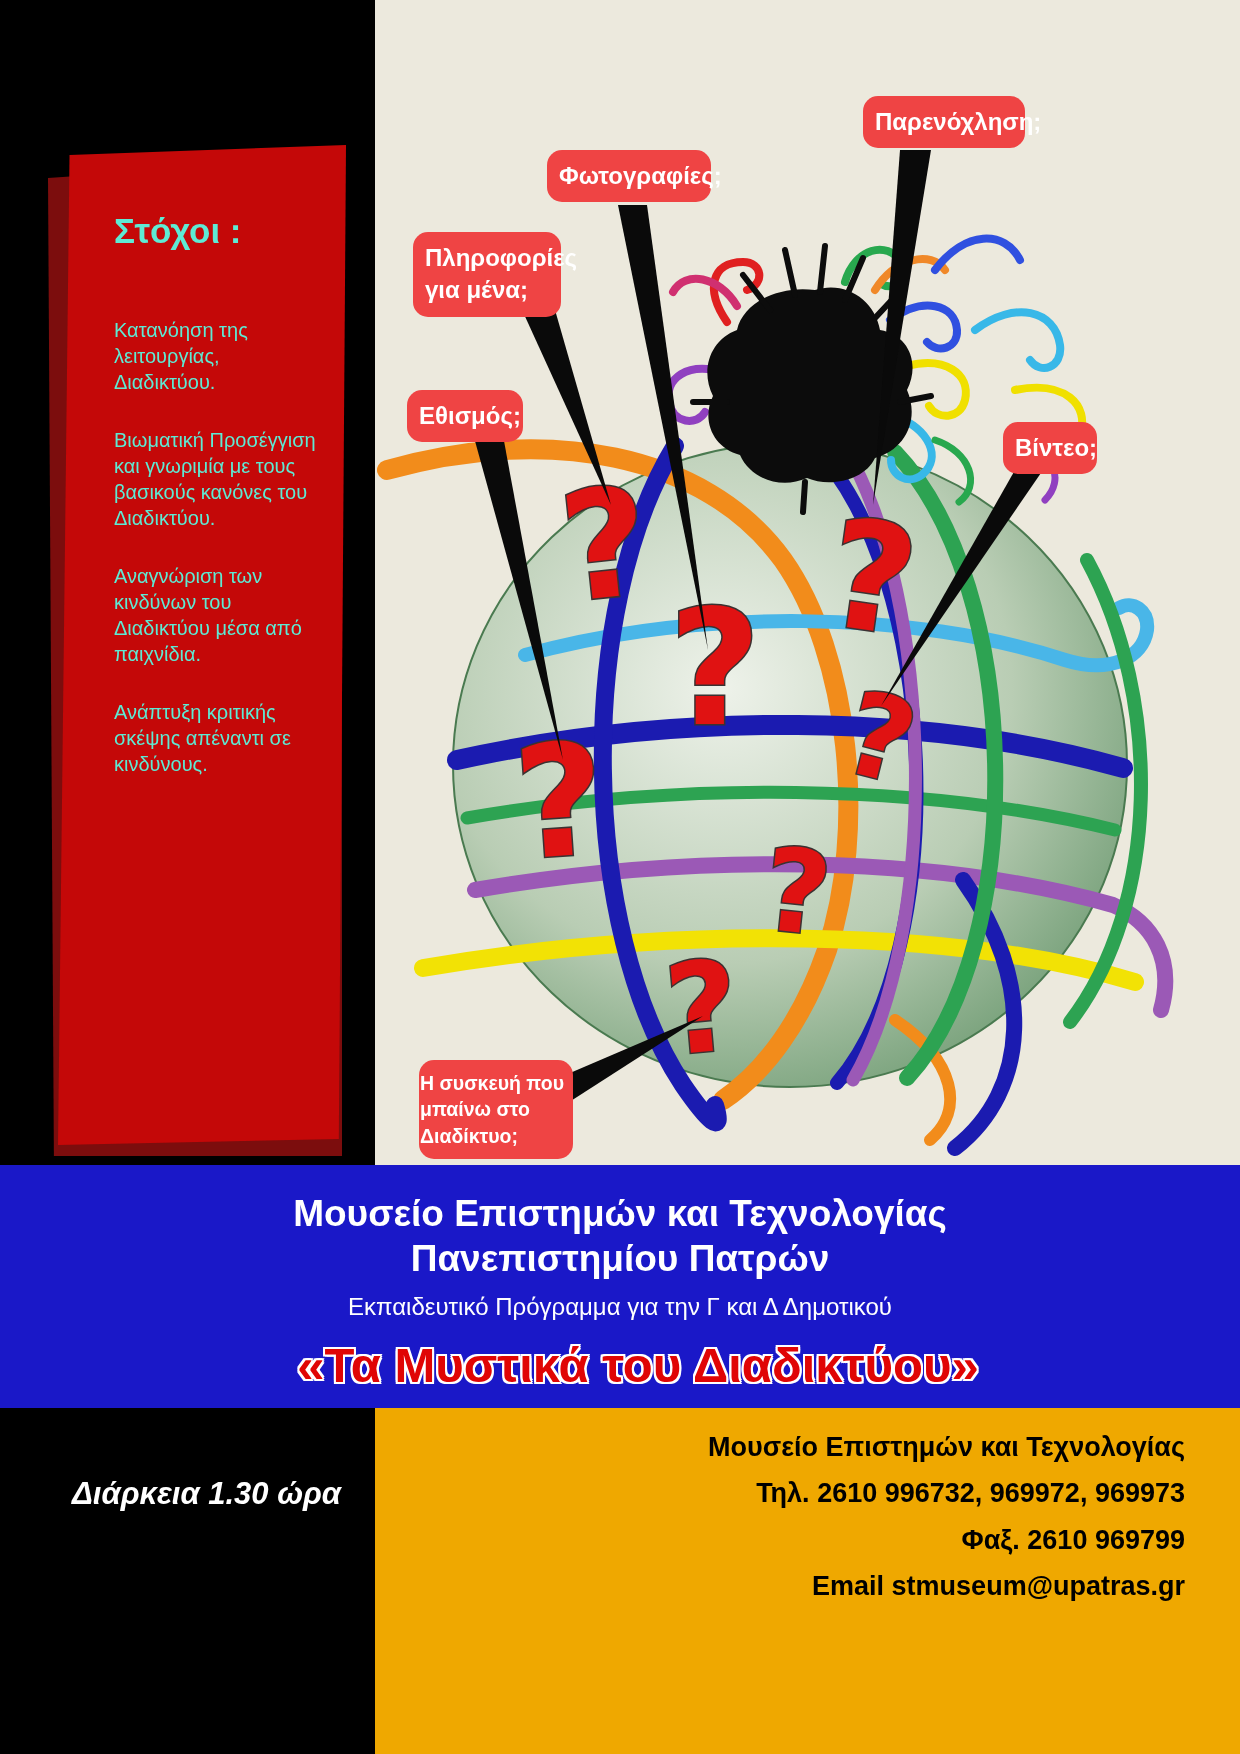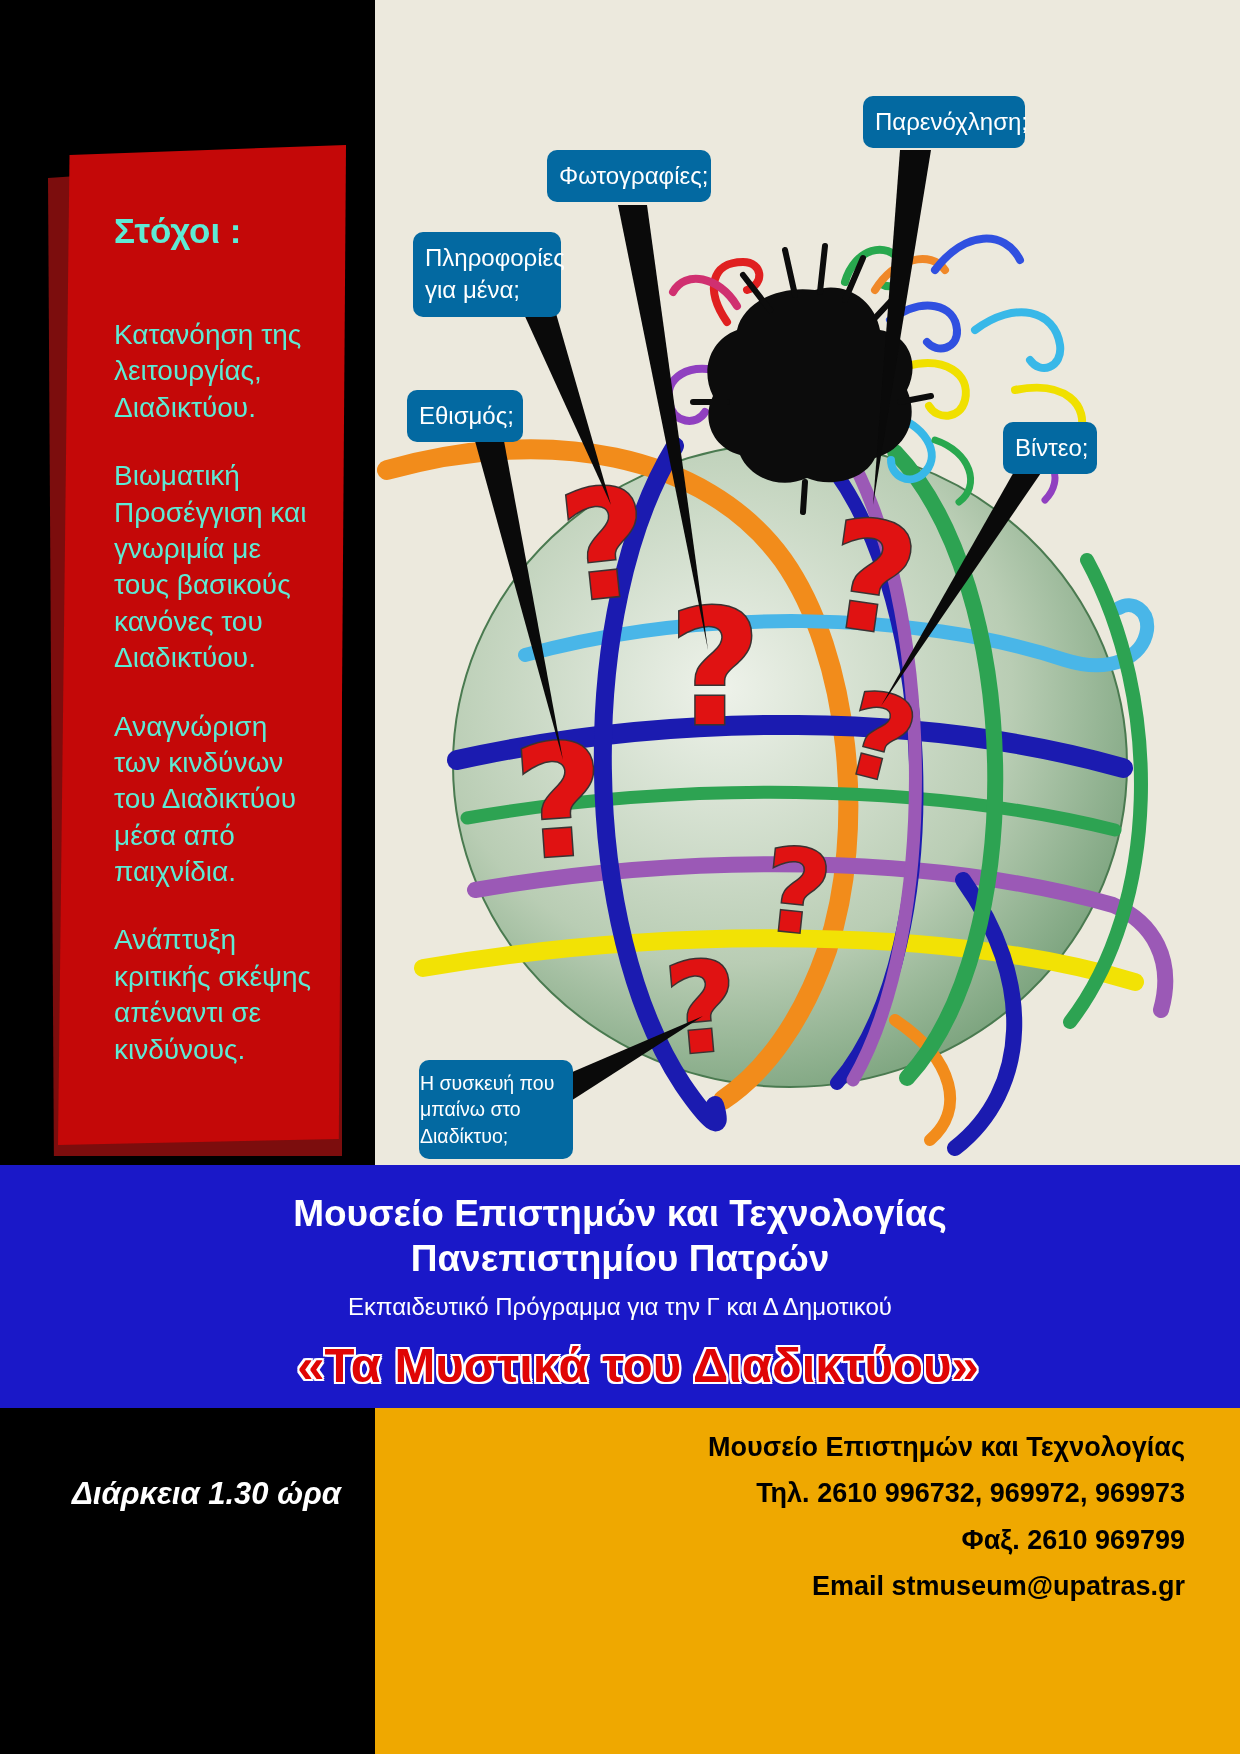--- a/index.html
+++ b/index.html
@@ -22,37 +22,38 @@
     clip-path: polygon(0 2%, 100% 0, 100% 100%, 2% 100%);
   }
   .red-banner {
     position: absolute; left: 58px; top: 145px; width: 288px; height: 1000px;
     background: var(--ribbon-red, #c40808);
     clip-path: polygon(4% 1%, 100% 0%, 97.5% 99.4%, 0% 100%);
     color: #5eead4;
     padding: 48px 26px 0 56px;
   }
   .goals-title { font-size: 35px; font-weight: bold; margin: 18px 0 66px 0; }
-  .goal-item { font-size: 28px; line-height: 1.3; margin-bottom: 32px; }
+  .goal-item { font-size: 20px; line-height: 1.3; margin-bottom: 32px; }
 
   
   .art-area {
     position: absolute; left: 375px; top: 0; width: 865px; height: 1165px;
     background: #ece9dd;
   }
   .art-area svg { position: absolute; left: 0; top: 0; }
 
   .callout {
     position: absolute;
-    background: #0369a1; color: #fff;
-    border-radius: 10px;
+    background: #ef4444; color: #fff;
+    border-radius: 15px;
     font-size: 24px; line-height: 1.35;
     padding: 10px 12px;
     text-align: center;
     z-index: 5;
+    font-weight: bold;
   }
   .co-harassment { left: 488px; top: 96px;  width: 162px; }
   .co-photos     { left: 172px; top: 150px; width: 164px; }
   .co-info       { left: 38px;  top: 232px; width: 148px; text-align: left; }
   .co-addiction  { left: 32px;  top: 390px; width: 116px; }
   .co-video      { left: 628px; top: 422px; width: 94px; }
   .co-device     { left: 44px;  top: 1060px; width: 154px; font-size: 19.5px; text-align: left; padding: 10px 1px; }
 
   .qm-text {
     font-family: "DejaVu Sans", sans-serif;

